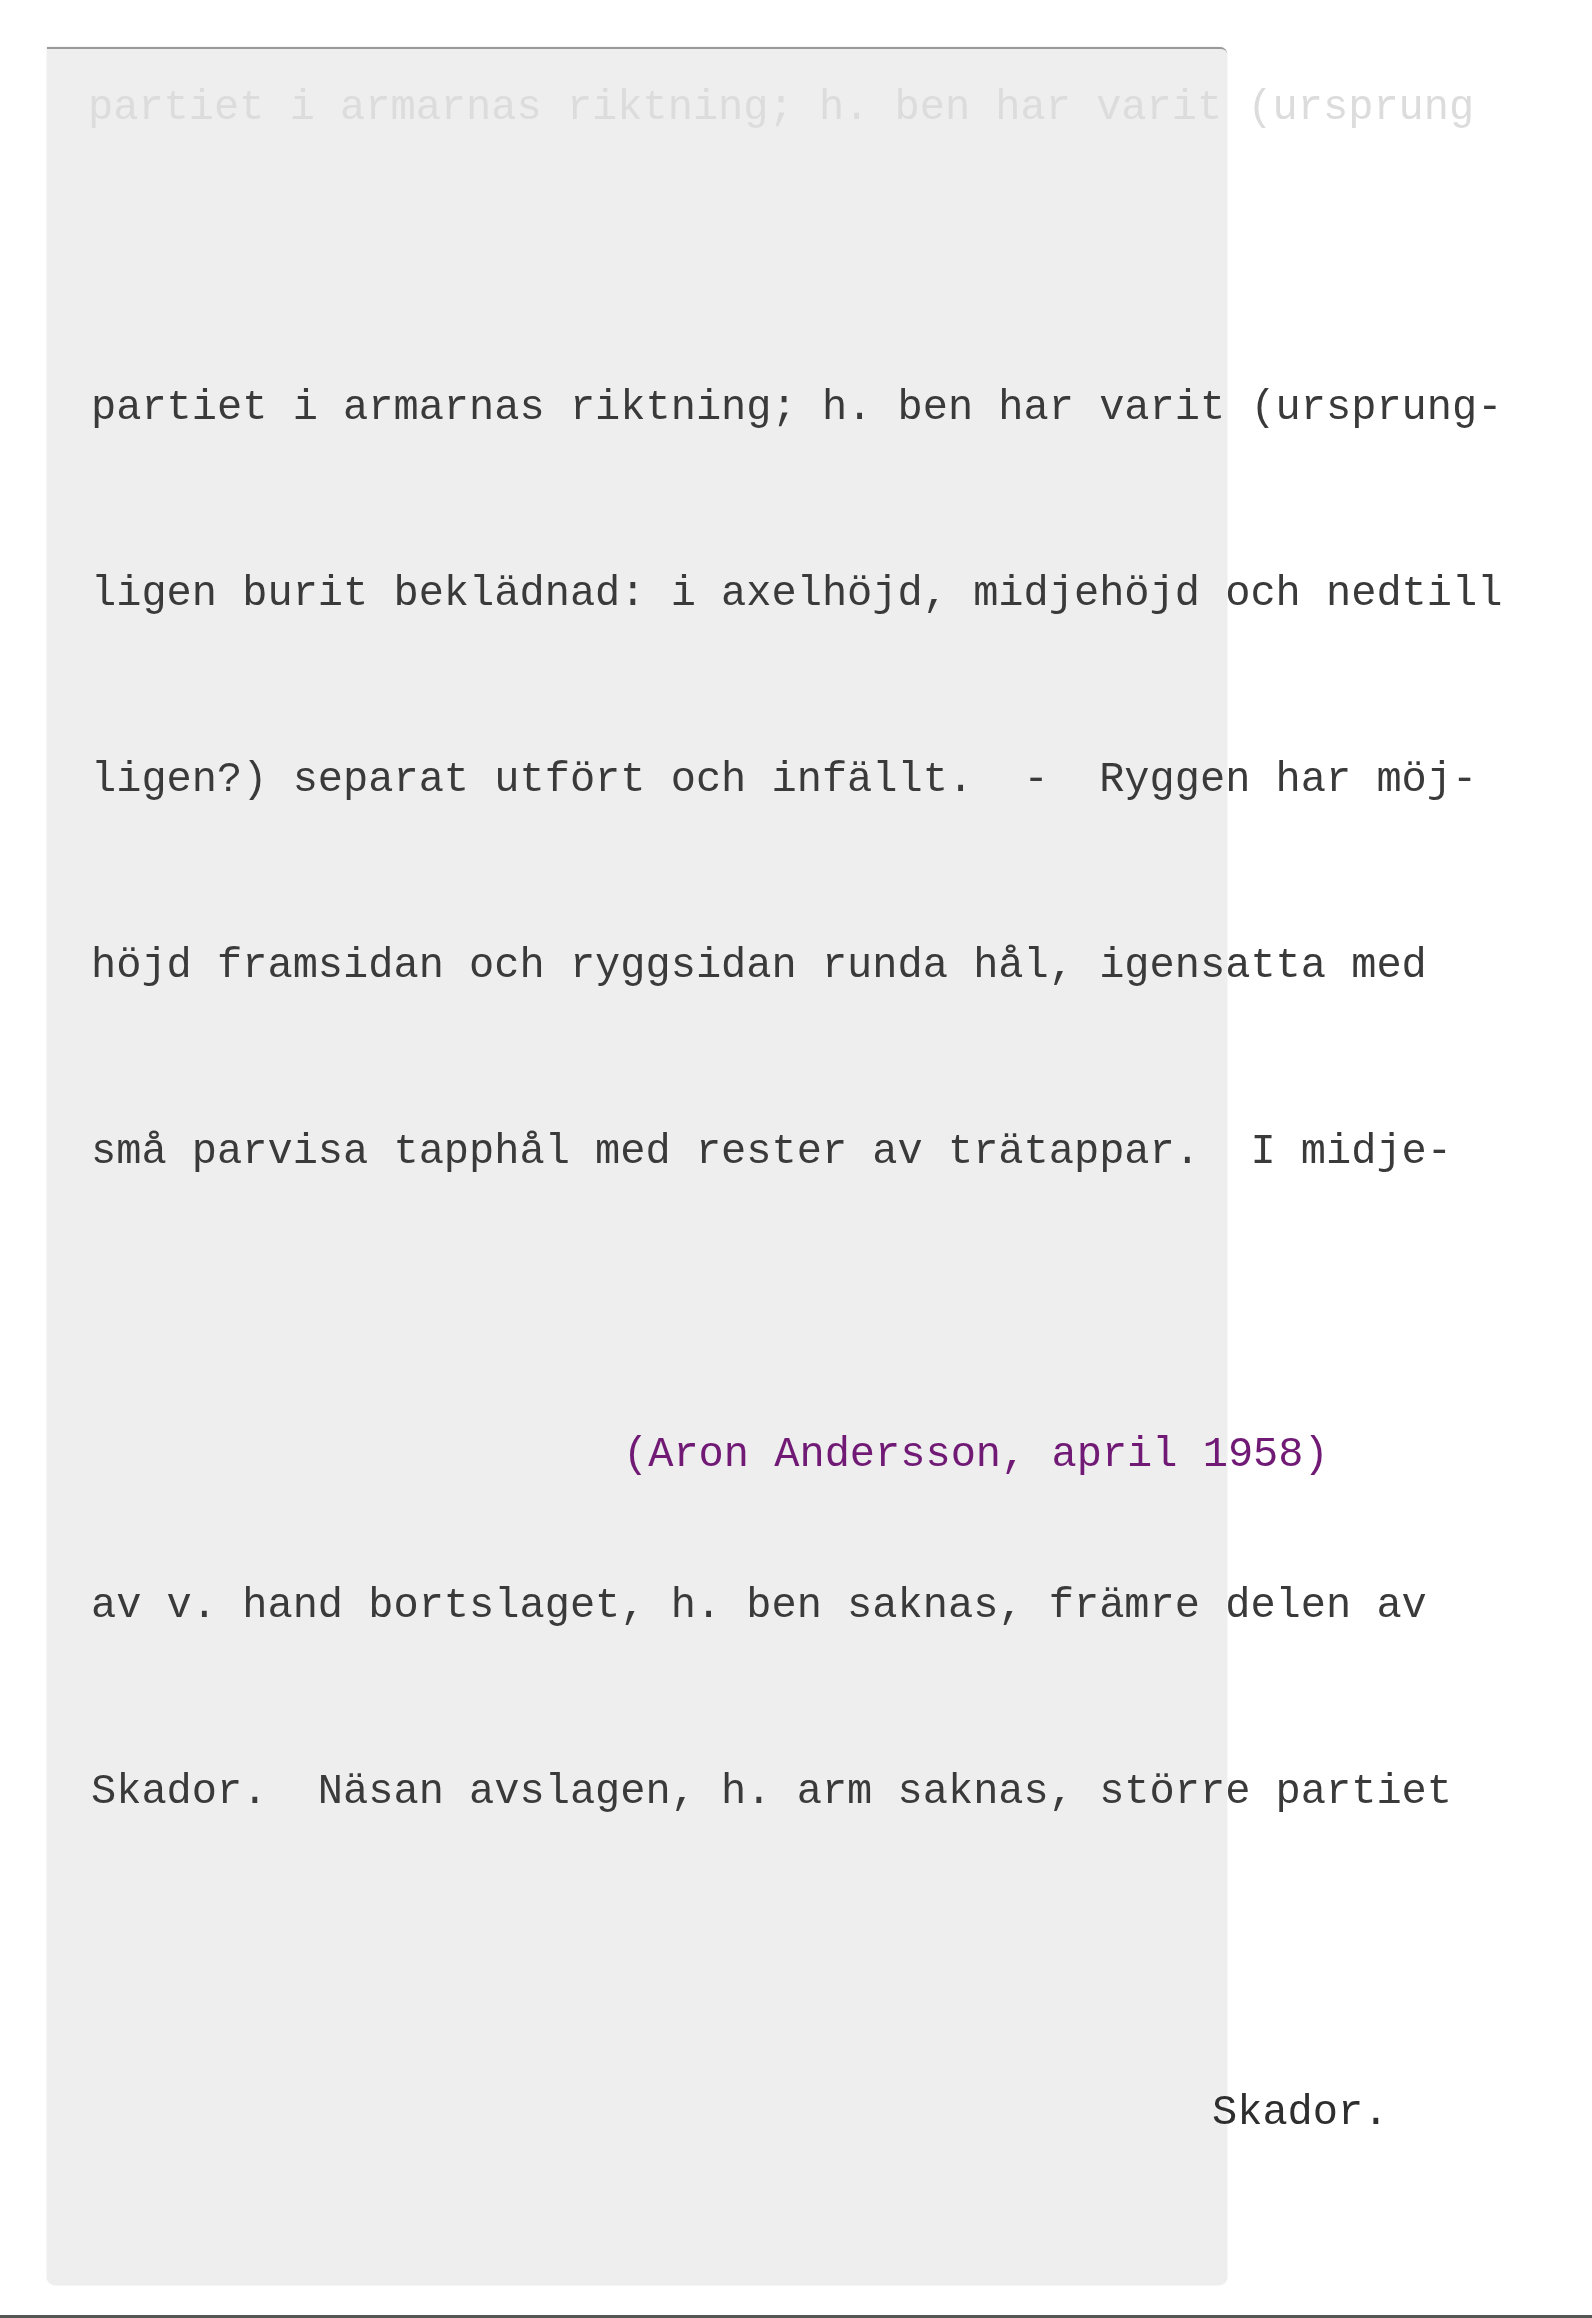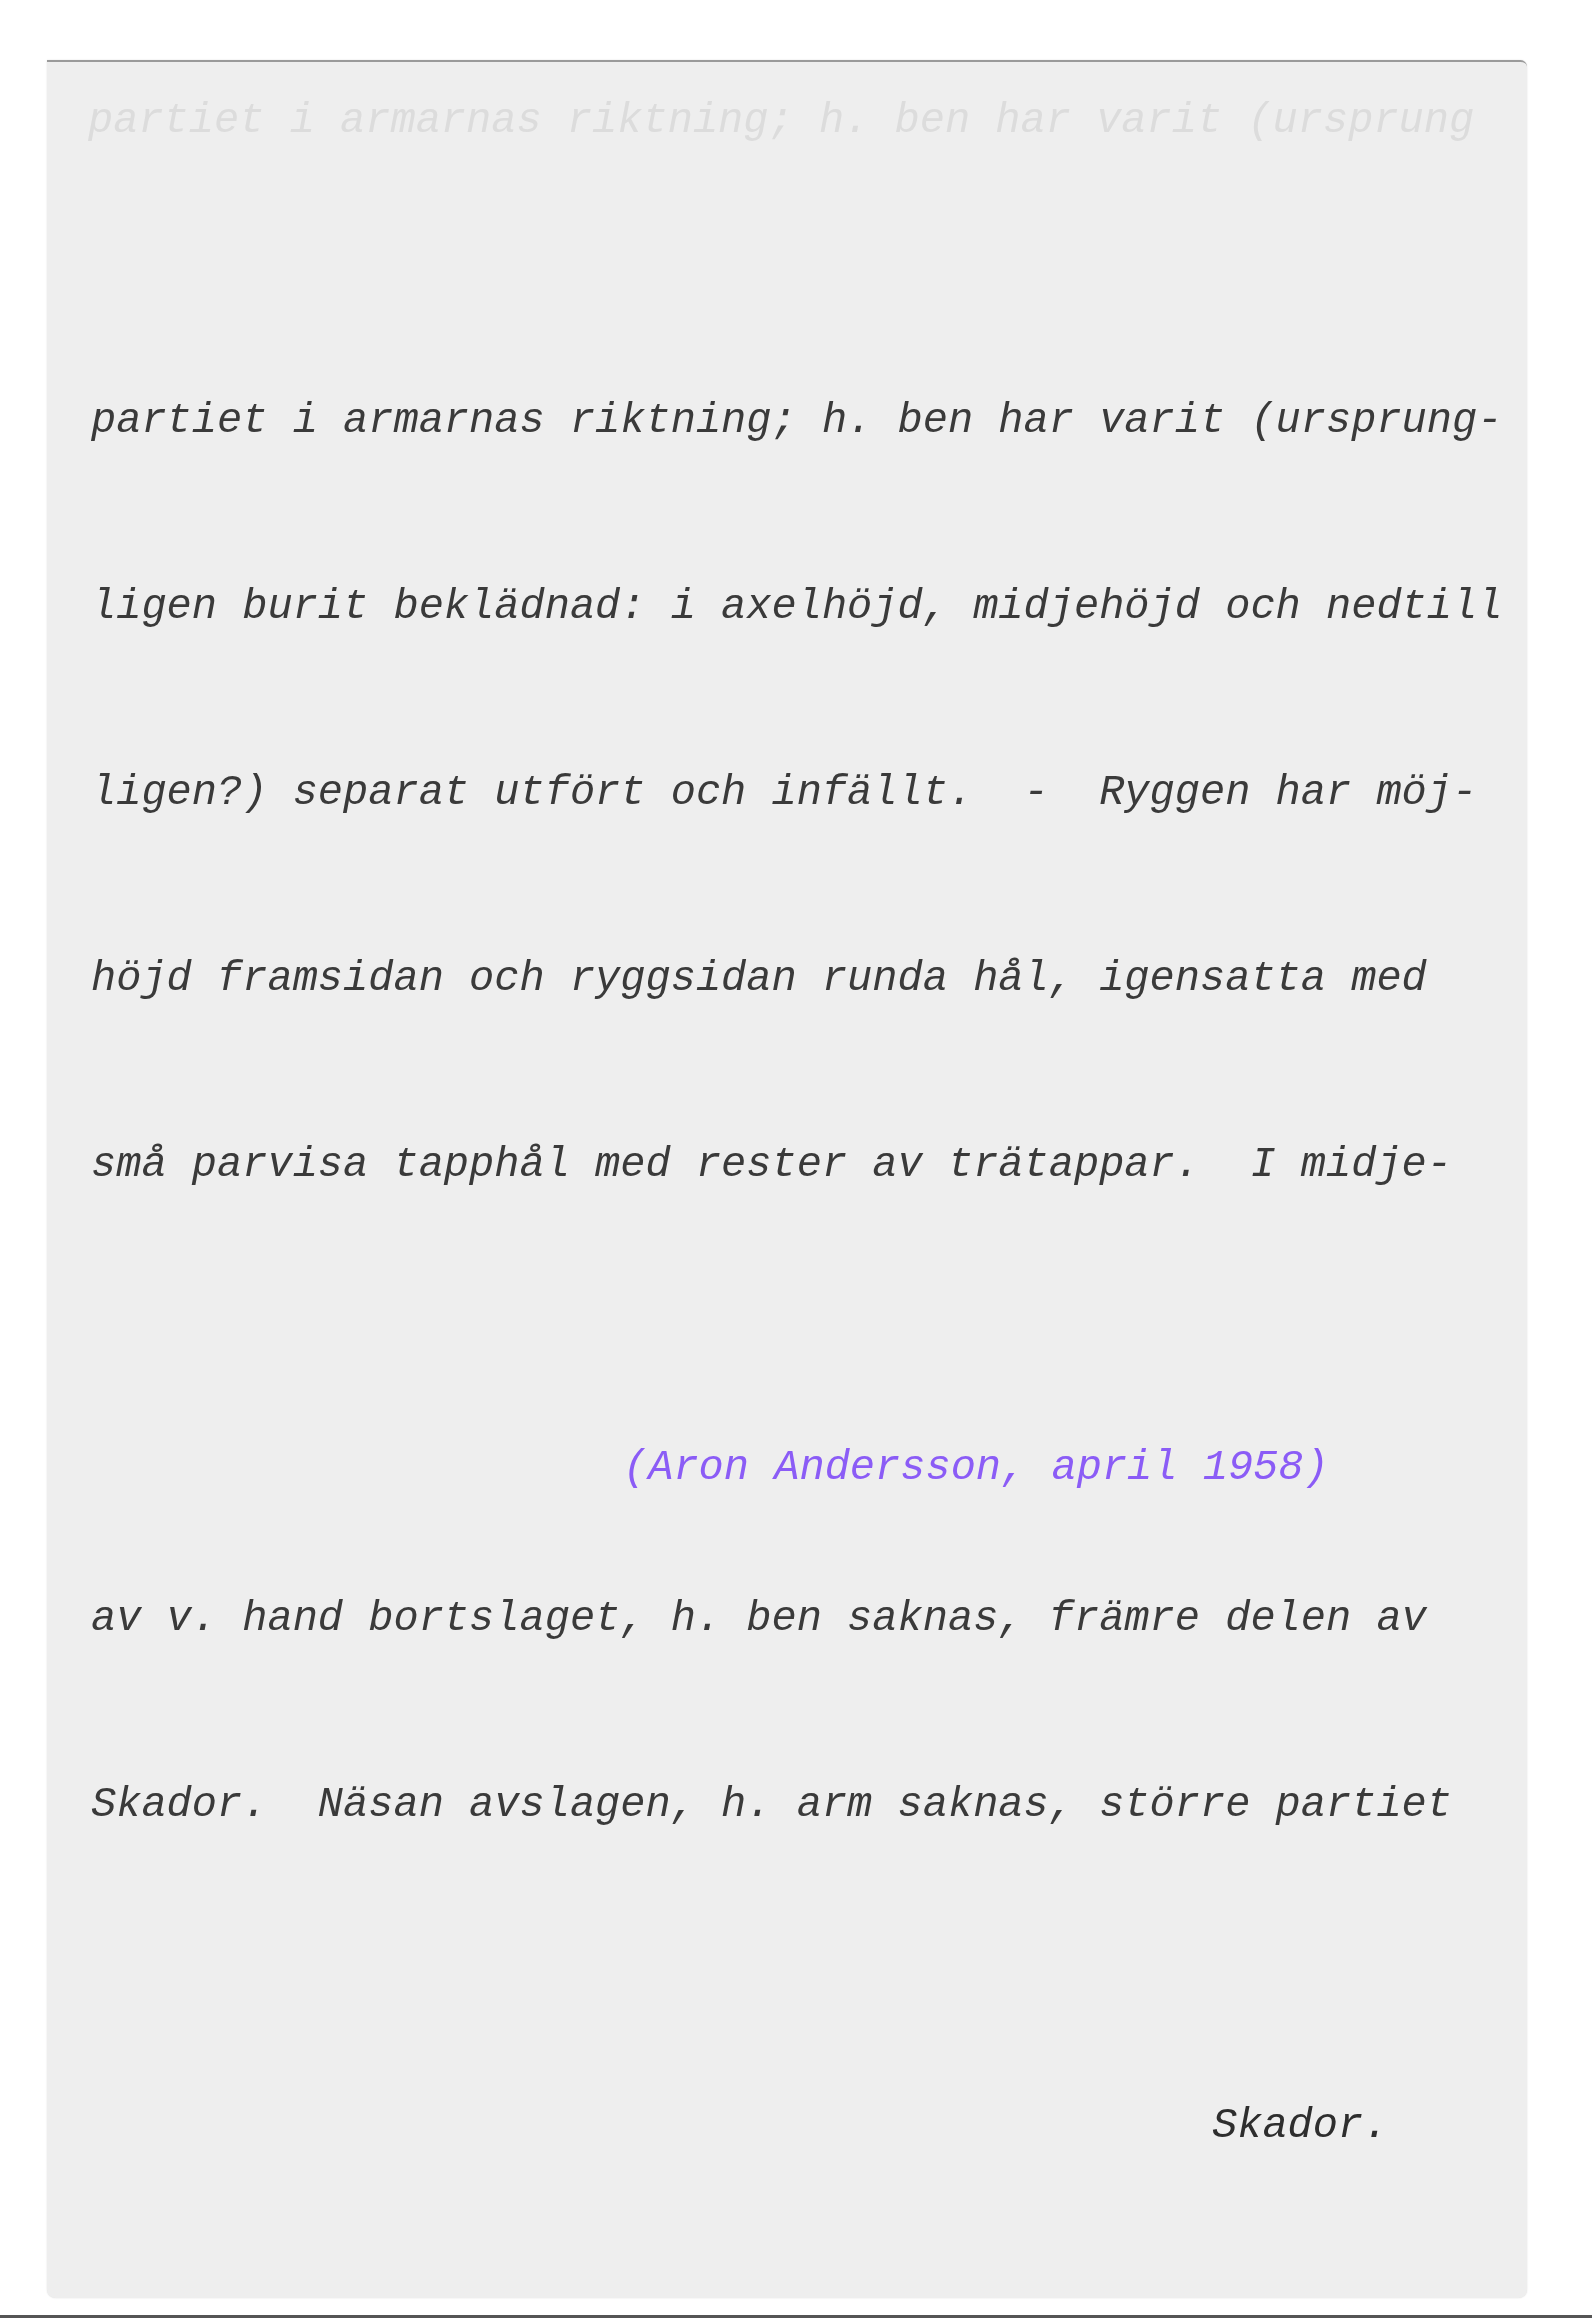--- a/index.html
+++ b/index.html
@@ -1,39 +1,38 @@
 <!DOCTYPE html>
 <html style="font-size:13px"><head>
 <meta charset="utf-8">
 <style>
   html, body { margin:0; padding:0; }
   body { width:1592px; height:2319px; background:#ffffff; position:relative; overflow:hidden; }
   .card {
-    position:absolute; left:47px; top:60px; width:1480px; height:2236px;
+    position:absolute; left:47px; top:47px; width:1180px; height:2236px;
     background:#eeeeee; border-top:2.5px solid #9a9a9a;
     border-radius:0 6.6px 8.2px 8.2px;
     box-shadow: 0 0 1.6px rgba(0,0,0,0.15);
-    font-style: italic;
   }
   .ghost {
     position:absolute; left:41px; top:35px; width:1400px;
     font-family:"Liberation Mono", monospace; font-size:42px;
     color:#dcdcdc; white-space:pre; letter-spacing:0px; overflow:hidden;
   }
   .text {
     position:absolute; left:44px; top:80px;
     font-family:"Liberation Mono", monospace; font-size:42px;
     line-height:62px; color:#3a3a3a; white-space:pre;
   }
   .para { margin:0; }
   .para + .para { margin-top:20px; }
   .line { display:block; height:62px; }
   .signature {
     position:absolute; left:576px; top:1382px;
-    font-family:"Liberation Mono", monospace; font-size:42px; color:#8b5cf6; white-space:pre;
+    font-family:"Liberation Mono", monospace; font-size:42px; color:#701a75; white-space:pre;
   }
   .forts {
     position:absolute; left:1165px; top:2040px;
     font-family:"Liberation Mono", monospace; font-size:42px; color:#2e2e2e; white-space:pre;
   }
   .bottom-bar {
     position:absolute; left:0; top:2315px; width:1592px; height:4.1px; background:#555555;
   }
 </style>
 </head>

